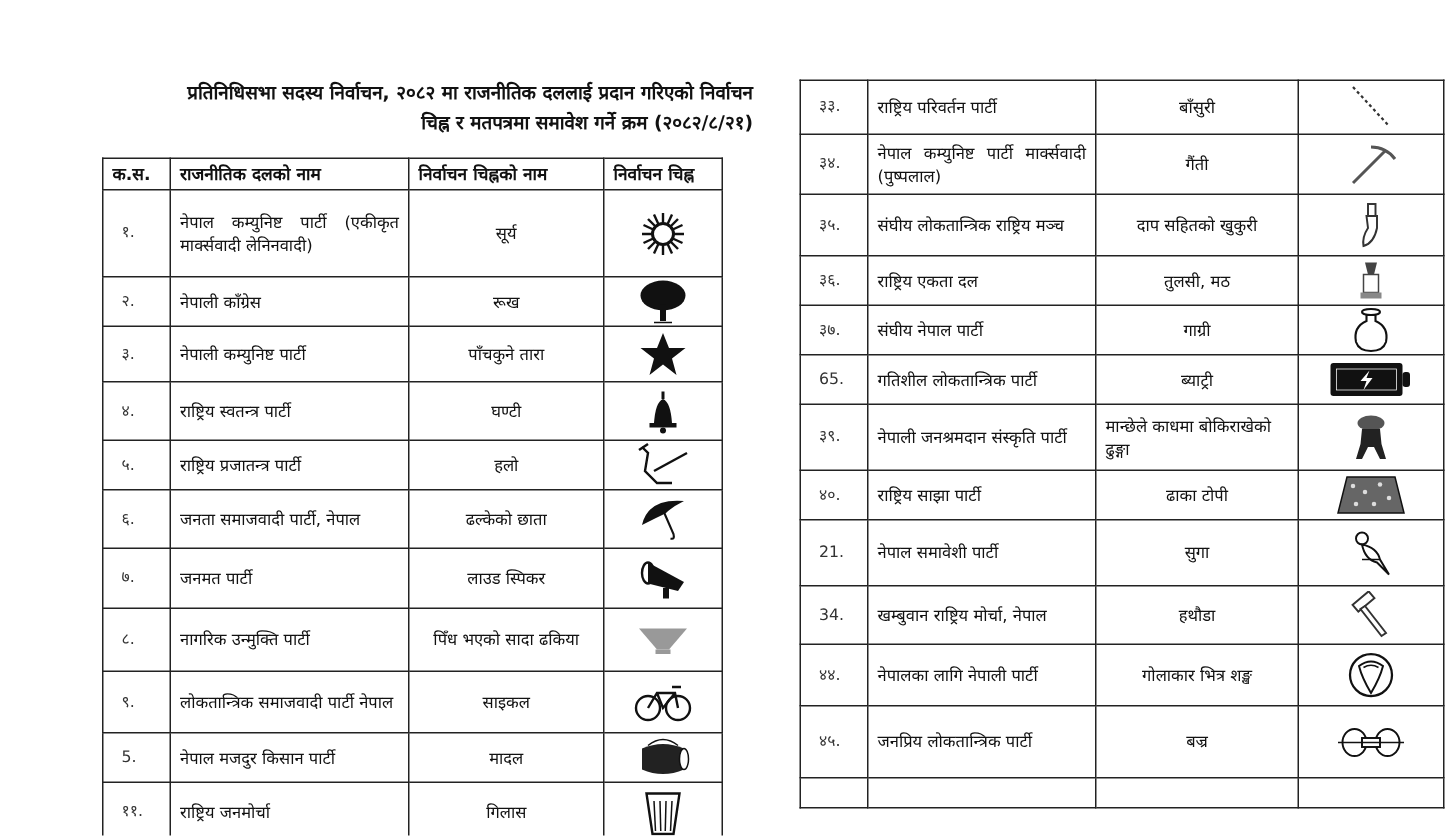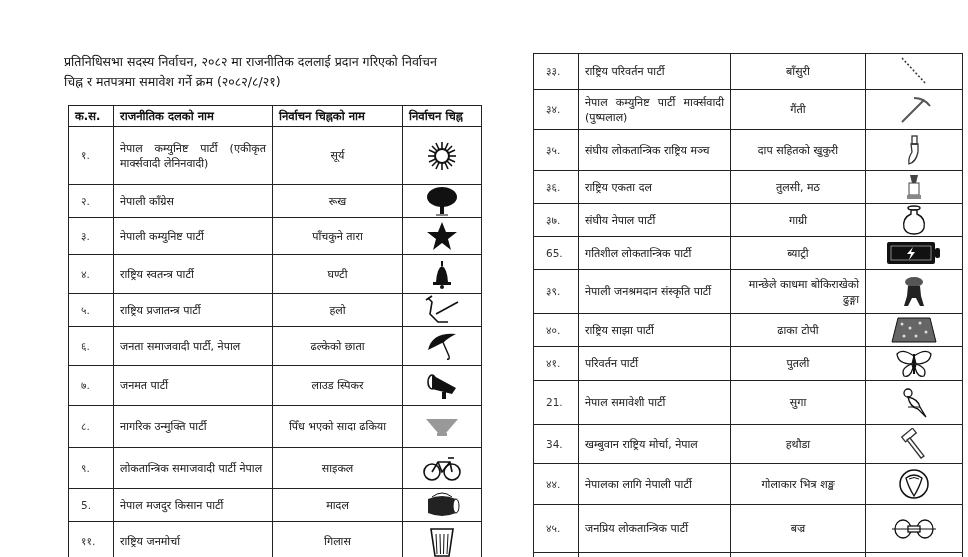--- a/index.html
+++ b/index.html
@@ -1,19 +1,19 @@
 <!DOCTYPE html>
 <html><head>
 <meta charset="utf-8">
 <style>
   html, body { margin:0; padding:0; background:#ffffff; }
   body { width:968px; height:557px; position:relative; overflow:hidden;
          font-family: "DejaVu Sans", "Liberation Sans", sans-serif; color:#111; }
-  .title { position:absolute; left:64px; top:52px; width:420px; text-align:left;
-           font-size:12.5px; font-weight:normal; line-height:20px; }
+  .title { position:absolute; left:82px; top:52px; width:420px; text-align:right;
+           font-size:12.5px; font-weight:bold; line-height:20px; }
   .title .l1 { display:block; white-space:nowrap; }
   .title .l2 { display:block; white-space:nowrap; }
   table { position:absolute; border-collapse:collapse; table-layout:fixed; }
   td, th { border:1.5px solid #222; padding:0 6px; font-size:11px; line-height:15px;
            vertical-align:middle; overflow:hidden; }
   th { font-weight:bold; font-size:11.5px; text-align:left; }
   td.num { text-align:left; padding-left:12px; font-size:10.5px; color:#333; }
   td.party { text-align:justify; }
   td.symname { text-align:center; }
   td.sym { text-align:center; padding:0; }
@@ -238,21 +238,21 @@
       <td class="sym"><svg class="ic" style="width:58px" viewBox="0 0 58 32">
             <rect x="2" y="5" width="48" height="22" rx="2" fill="#111"></rect>
             <rect x="50" y="11" width="5" height="10" rx="2" fill="#111"></rect>
             <rect x="6" y="9" width="40" height="14" fill="#111" stroke="#fff" stroke-width="0.5"></rect>
             <polygon points="28,10 22,17 26,17 24,23 30,15 26,15" fill="#fff"></polygon>
           </svg></td>
     </tr>
     <tr style="height:44px">
       <td class="num">३९.</td>
       <td class="party">नेपाली जनश्रमदान संस्कृति पार्टी</td>
-      <td class="symname" style="text-align:right">मान्छेले काधमा बोकिराखेको ढुङ्गा</td>
+      <td class="symname" style="text-align:left">मान्छेले काधमा बोकिराखेको ढुङ्गा</td>
       <td class="sym"><svg class="ic" viewBox="0 0 40 32">
             <ellipse cx="20" cy="6" rx="9" ry="5" fill="#555"></ellipse>
             <path d="M14 10 L26 10 L27 20 L30 30 L26 30 L22 22 L18 22 L14 30 L10 30 L13 20 Z" fill="#222"></path>
           </svg></td>
     </tr>
     <tr style="height:33px">
       <td class="num">४०.</td>
       <td class="party">राष्ट्रिय साझा पार्टी</td>
       <td class="symname">ढाका टोपी</td>
       <td class="sym"><svg class="ic" style="width:48px" viewBox="0 0 48 32">
@@ -260,34 +260,20 @@
             <g fill="#ddd">
               <circle cx="12" cy="10" r="1.5"></circle>
               <circle cx="20" cy="14" r="1.5"></circle>
               <circle cx="30" cy="9" r="1.5"></circle>
               <circle cx="36" cy="18" r="1.5"></circle>
               <circle cx="14" cy="22" r="1.5"></circle>
               <circle cx="26" cy="22" r="1.5"></circle>
             </g>
           </svg></td>
     </tr>
-    <tr style="height:34px">
-      <td class="num">४१.</td>
-      <td class="party">परिवर्तन पार्टी</td>
-      <td class="symname">पुतली</td>
-      <td class="sym"><svg class="ic" viewBox="0 0 40 32">
-            <g stroke="#111" stroke-width="1.3" fill="#fff">
-              <path d="M20 8 Q8 0 3 6 Q4 16 18 16 Z"></path>
-              <path d="M20 8 Q32 0 37 6 Q36 16 22 16 Z"></path>
-              <path d="M18 16 Q6 20 10 28 Q16 30 19 20 Z"></path>
-              <path d="M22 16 Q34 20 30 28 Q24 30 21 20 Z"></path>
-            </g>
-            <line x1="20" y1="6" x2="20" y2="26" stroke="#111" stroke-width="2"></line>
-          </svg></td>
-    </tr>
     <tr style="height:44px">
       <td class="num">21.</td>
       <td class="party">नेपाल समावेशी पार्टी</td>
       <td class="symname">सुगा</td>
       <td class="sym"><svg class="ic" viewBox="0 0 40 32">
             <g stroke="#111" stroke-width="1.3" fill="#fff">
               <circle cx="14" cy="6" r="4"></circle>
               <path d="M14 10 Q24 12 26 20 L32 30 L24 22 Q16 20 14 10 Z"></path>
             </g>
             <line x1="14" y1="20" x2="26" y2="20" stroke="#111"></line>

